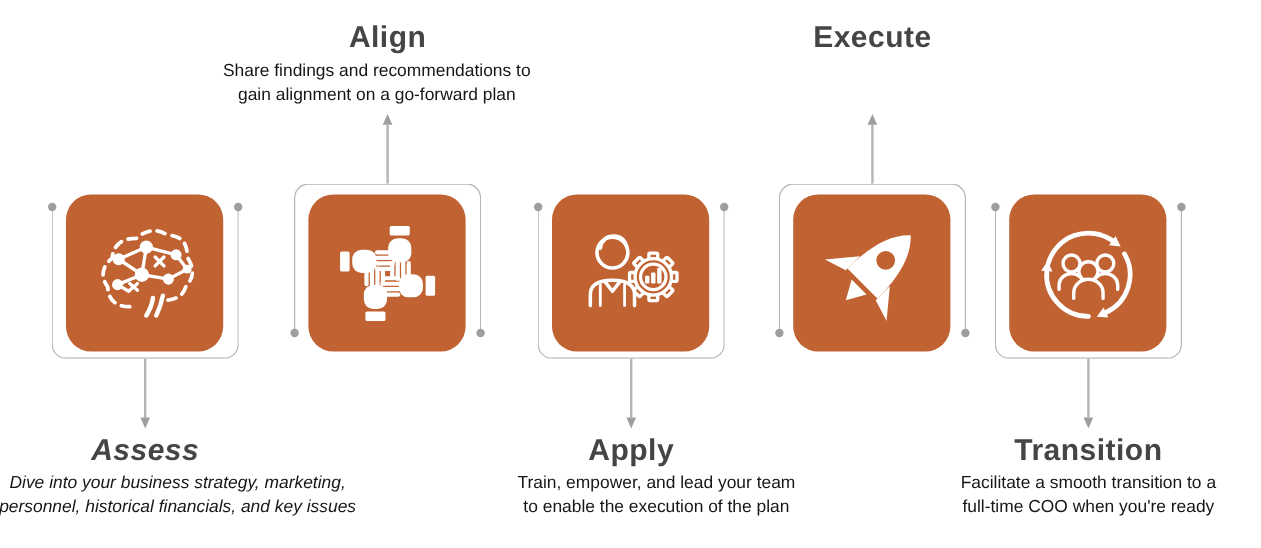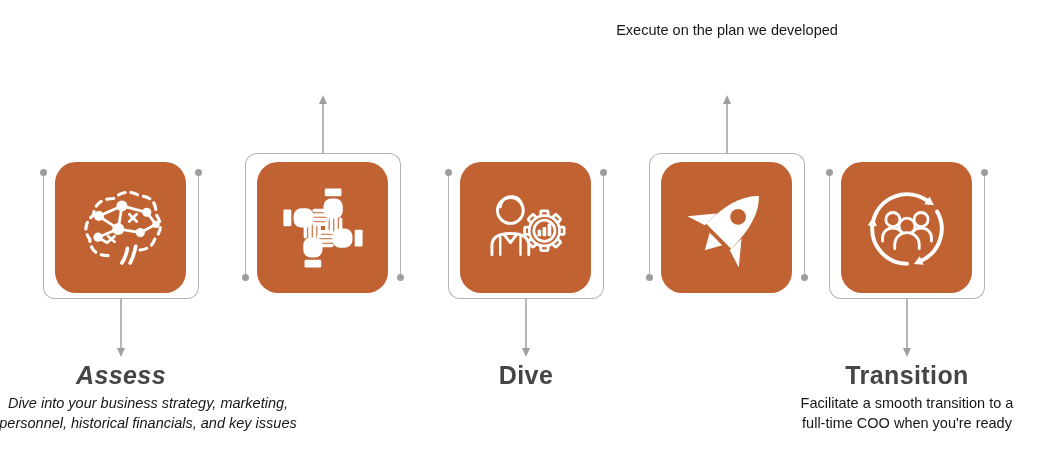--- a/index.html
+++ b/index.html
@@ -147,20 +147,25 @@
         <use href="#hd" fill="#fff"></use>
         <use href="#hd" fill="#fff" transform="rotate(90 50 50)"></use>
         <use href="#hd" fill="#fff" transform="rotate(180 50 50)"></use>
         <use href="#hd" fill="#fff" transform="rotate(270 50 50)"></use>
       </svg>
     </div>
     <div class="arrow up">
       <span class="stem"></span>
       <span class="head"></span>
     </div>
+    <div class="text above">
+      <h3 class="title">Align</h3>
+      <p class="desc">Share findings and recommendations to
+gain alignment on a go-forward plan</p>
+    </div>
   </section>
 
   <section class="step s3">
     <div class="bracket down">
       <span class="dot dl"></span>
       <span class="dot dr"></span>
     </div>
     <div class="tile">
       <svg width="92" height="92" viewBox="0 0 100 100">
         <g stroke="#fff" stroke-width="3" fill="none" stroke-linecap="round" stroke-linejoin="round">
@@ -189,21 +194,23 @@
           <path d="M26,57 L33,66 L40,57" fill="none"></path>
           <path d="M22,60 L22,79 M44,60 L44,79" fill="none" stroke-width="2.6"></path>
         </g>
       </svg>
     </div>
     <div class="arrow down">
       <span class="stem"></span>
       <span class="head"></span>
     </div>
     <div class="text below">
-      <h3 class="title">Dive</h3>
+      <h3 class="title">Apply</h3>
+      <p class="desc">Train, empower, and lead your team
+to enable the execution of the plan</p>
     </div>
   </section>
 
   <section class="step s4">
     <div class="bracket up">
       <span class="dot dl"></span>
       <span class="dot dr"></span>
     </div>
     <div class="tile">
       <svg width="98" height="98" viewBox="0 0 100 100">
@@ -214,21 +221,21 @@
           <path d="M41,66 L50,82 L59,66 Z"></path>
           <circle cx="50" cy="34" r="8" fill="#C06231"></circle>
         </g>
       </svg>
     </div>
     <div class="arrow up">
       <span class="stem"></span>
       <span class="head"></span>
     </div>
     <div class="text above">
-      <p class="desc">Execute on the plan we developed</p>
+      <h3 class="title">Execute</h3>
     </div>
   </section>
 
   <section class="step s5">
     <div class="bracket down">
       <span class="dot dl"></span>
       <span class="dot dr"></span>
     </div>
     <div class="tile">
       <svg width="94" height="94" viewBox="0 0 100 100">

